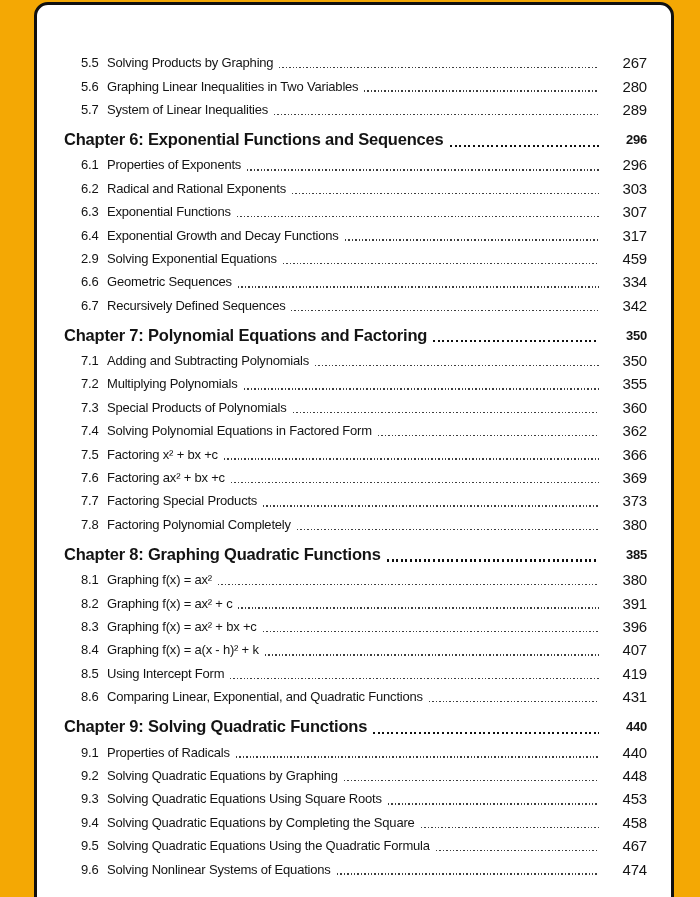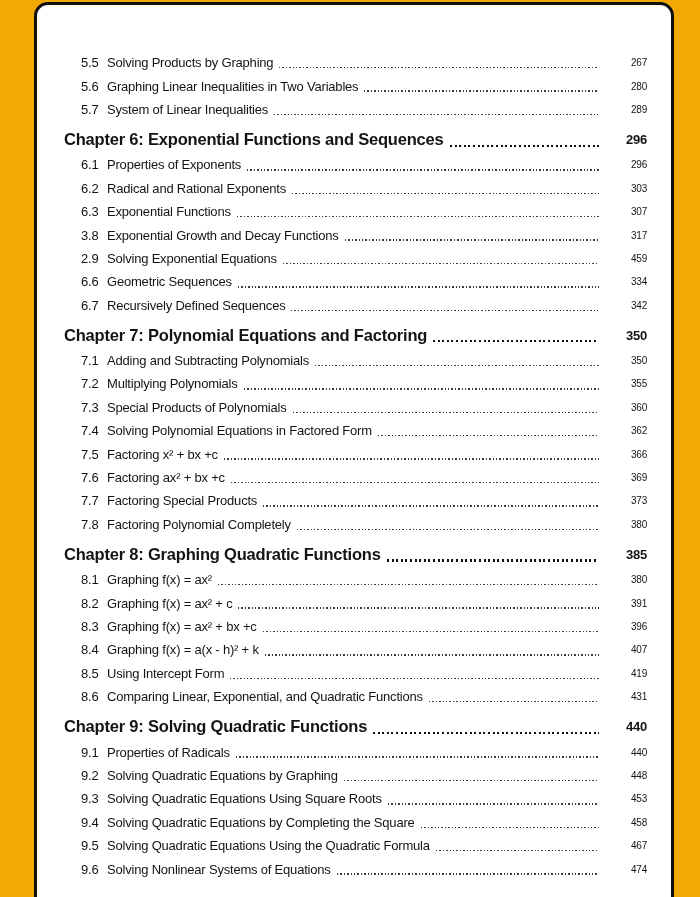--- a/index.html
+++ b/index.html
@@ -66,21 +66,21 @@
   .row.chapter .leader {
     height: 2.1px;
     transform: translateY(6px);
     background-image: repeating-linear-gradient(
       to right, var(--border) 0 2px, transparent 2px 4.6px);
   }
   .pageno {
     flex: none;
     width: 40px;
     text-align: right;
-    font-size: 10px;
+    font-size: 15px;
   }
   .row.chapter .pageno {
     font-size: 13px;
     font-weight: 700;
   }
 </style>
 </head>
 <body>
 
 <div class="page">
@@ -120,21 +120,21 @@
     <span class="leader"></span>
     <span class="pageno">303</span>
   </div>
       <div class="row item">
     <span class="num">6.3</span>
     <span class="title">Exponential Functions</span>
     <span class="leader"></span>
     <span class="pageno">307</span>
   </div>
       <div class="row item">
-    <span class="num">3.8</span>
+    <span class="num">6.4</span>
     <span class="title">Exponential Growth and Decay Functions</span>
     <span class="leader"></span>
     <span class="pageno">317</span>
   </div>
       <div class="row item">
     <span class="num">2.9</span>
     <span class="title">Solving Exponential Equations</span>
     <span class="leader"></span>
     <span class="pageno">459</span>
   </div>

